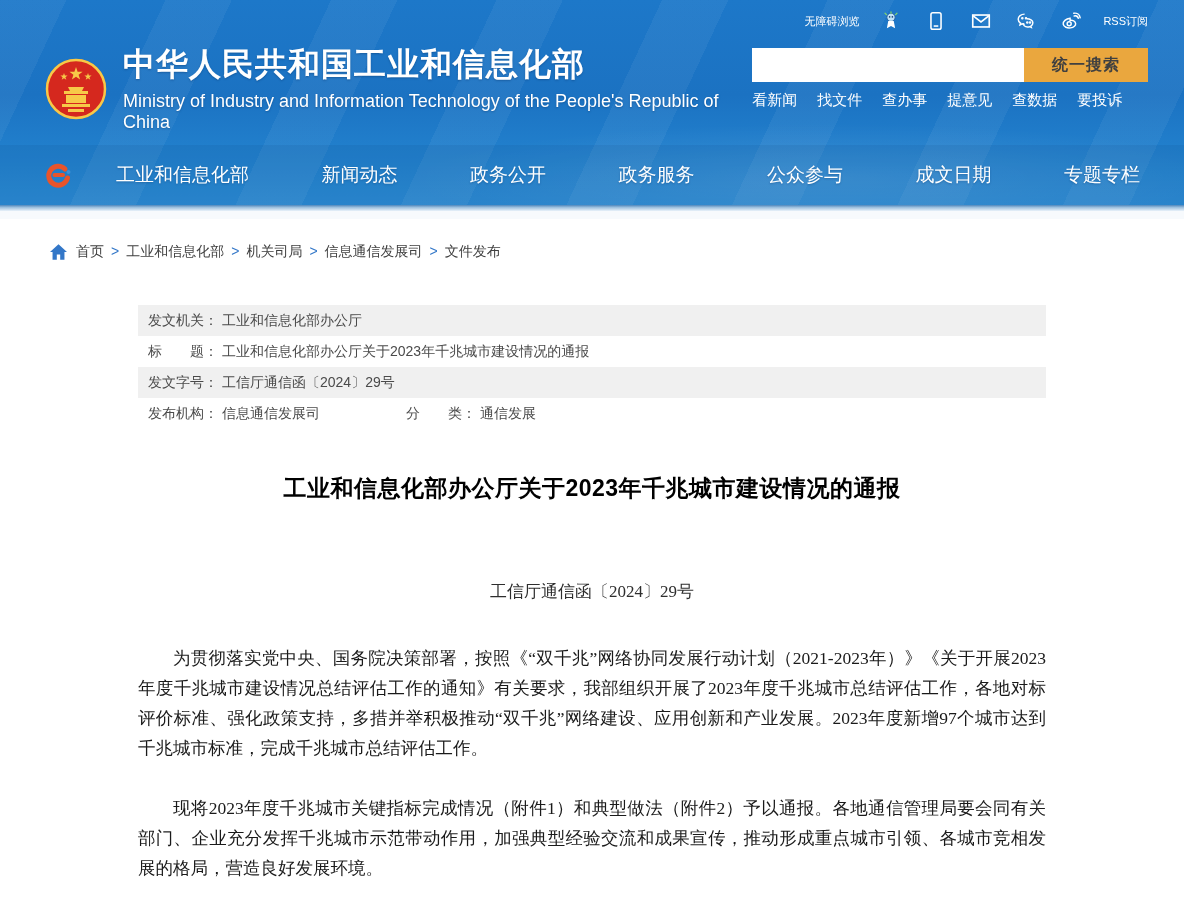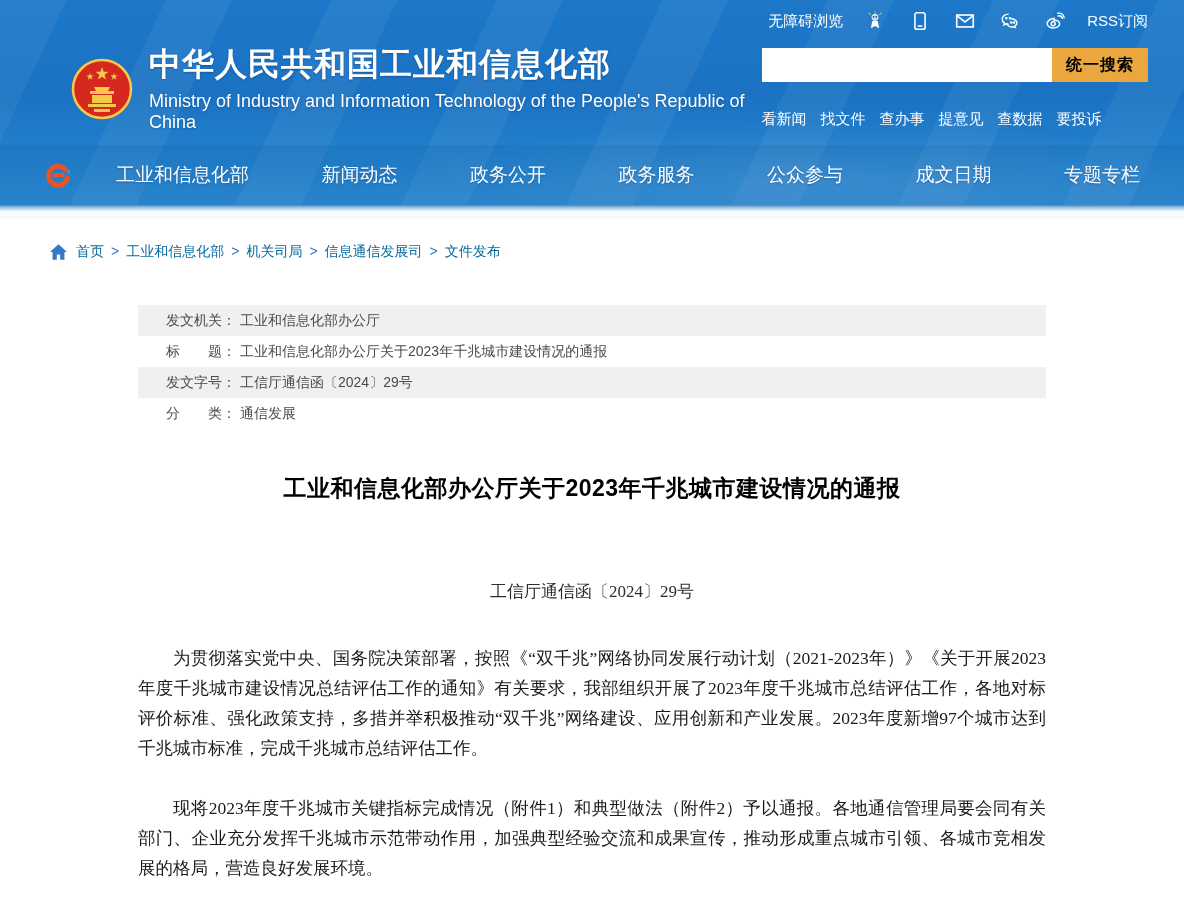--- a/index.html
+++ b/index.html
@@ -16,61 +16,61 @@
     content:""; position:absolute; inset:0;
     background:
       repeating-linear-gradient(115deg, rgba(255,255,255,0.05) 0 60px, rgba(255,255,255,0) 60px 150px),
       radial-gradient(ellipse 600px 80px at 70% 85%, rgba(255,255,255,0.10), rgba(255,255,255,0) 70%);
     pointer-events:none;
   }
   .banner > * { position:relative; }
 
   .topbar{
     height:42px; display:flex; justify-content:flex-end; align-items:center;
-    gap:19px; padding:0 36px; color:#ffffff; font-size:15px;
+    gap:19px; padding:0 36px; color:#ffffff; font-size:11px;
   }
   .topbar a{ color:#fff; text-decoration:none; cursor:pointer; }
   .tb-icon{ display:inline-flex; width:26px; height:26px; align-items:center; justify-content:center; cursor:pointer; }
   .tb-icon svg{ width:22px; height:22px; }
 
-  .header-row{ display:flex; justify-content:space-between; align-items:flex-start; padding:2px 36px 12px 70px; }
+  .header-row{ display:flex; justify-content:space-between; align-items:flex-start; padding:2px 36px 12px 44px; }
   .brand{ display:flex; align-items:center; gap:15px; margin-top:2px; }
   .emblem{ width:64px; height:64px; flex:none; }
   .brand-title{ color:#fff; font-size:32px; font-weight:bold; letter-spacing:1px; line-height:1.15;
                 text-shadow:0 1px 2px rgba(0,40,90,0.35); }
   .brand-sub{ color:#fff; font-size:18px; margin-top:8px; text-shadow:0 1px 2px rgba(0,40,90,0.35); }
 
   .search-col{ width:406px; margin-top:4px; }
   .search-bar{ display:flex; height:34px; }
   .search-input{ flex:1; border:0; outline:none; background:#fff; padding:0 10px; font-size:14px; }
   .search-btn{
-    width:96px; border:0; background:#eaa73e; color:#000000; font-size:16px; font-weight:bold;
+    width:124px; border:0; background:#eaa73e; color:#404040; font-size:16px; font-weight:bold;
     letter-spacing:1px; cursor:pointer; font-family:inherit;
   }
-  .quick-links{ display:flex; gap:14px; margin-top:28px; }
+  .quick-links{ display:flex; gap:20px; margin-top:9px; }
   .quick-link{ color:#fff; font-size:15px; text-decoration:none; cursor:pointer; white-space:nowrap; }
 
   .nav-row{ display:flex; align-items:center; height:60px; padding:0 44px; background:rgba(10,60,120,0.10); }
   .nav-logo{ width:30px; height:30px; flex:none; }
   .nav-items{ flex:1; display:flex; justify-content:space-between; margin-left:42px; }
   .nav-item{ color:#fff; font-size:19px; text-decoration:none; cursor:pointer; white-space:nowrap;
              text-shadow:0 1px 2px rgba(0,40,90,0.3); }
   .banner-divider{ height:6px; background:linear-gradient(180deg,#4f86bb 0%, #9dc0de 40%, #e9f2fa 100%); }
   .banner-divider2{ height:8px; background:#f7fafd; }
 
   
   .breadcrumb{ display:flex; align-items:center; padding:24px 50px 0; font-size:14px; color:#3377c8; }
   .home-icon{ width:17px; height:16px; margin-right:9px; flex:none; }
-  .crumb{ color:#0369a1; text-decoration:none; cursor:pointer; }
+  .crumb{ color:#404040; text-decoration:none; cursor:pointer; }
   .crumb-sep{ color:#3377c8; margin:0 7px; }
 
   
   .content{ width:908px; margin:0 auto; }
   .meta-table{ margin-top:44px; font-size:14px; color:#4a4a4a; }
-  .meta-row{ display:flex; height:31px; line-height:31px; padding-left:28px; background:#fff; }
+  .meta-row{ display:flex; height:31px; line-height:31px; padding-left:10px; background:#fff; }
   .meta-row:nth-child(odd){ background:#f0f0f0; }
   .meta-cell{ display:flex; }
   .meta-cell.fixed{ width:258px; }
   .meta-label{ white-space:pre; }
   .meta-value{ margin-left:4px; }
 
   .article-title{
     margin-top:44px; text-align:center; font-size:23px; font-weight:bold; color:#000;
     font-family:"Liberation Sans","DejaVu Sans",sans-serif; letter-spacing:0.5px;
   }
@@ -211,20 +211,24 @@
           <span class="meta-value">工业和信息化部办公厅关于2023年千兆城市建设情况的通报</span>
         </div>
       </div>
       <div class="meta-row">
         <div class="meta-cell">
           <span class="meta-label">发文字号：</span>
           <span class="meta-value">工信厅通信函〔2024〕29号</span>
         </div>
       </div>
       <div class="meta-row">
+        <div class="meta-cell fixed">
+          <span class="meta-label">发布机构：</span>
+          <span class="meta-value">信息通信发展司</span>
+        </div>
         <div class="meta-cell">
           <span class="meta-label">分　　类：</span>
           <span class="meta-value">通信发展</span>
         </div>
       </div>
     </div>
 
   <h1 class="article-title">工业和信息化部办公厅关于2023年千兆城市建设情况的通报</h1>
   <div class="doc-number">工信厅通信函〔2024〕29号</div>
 

